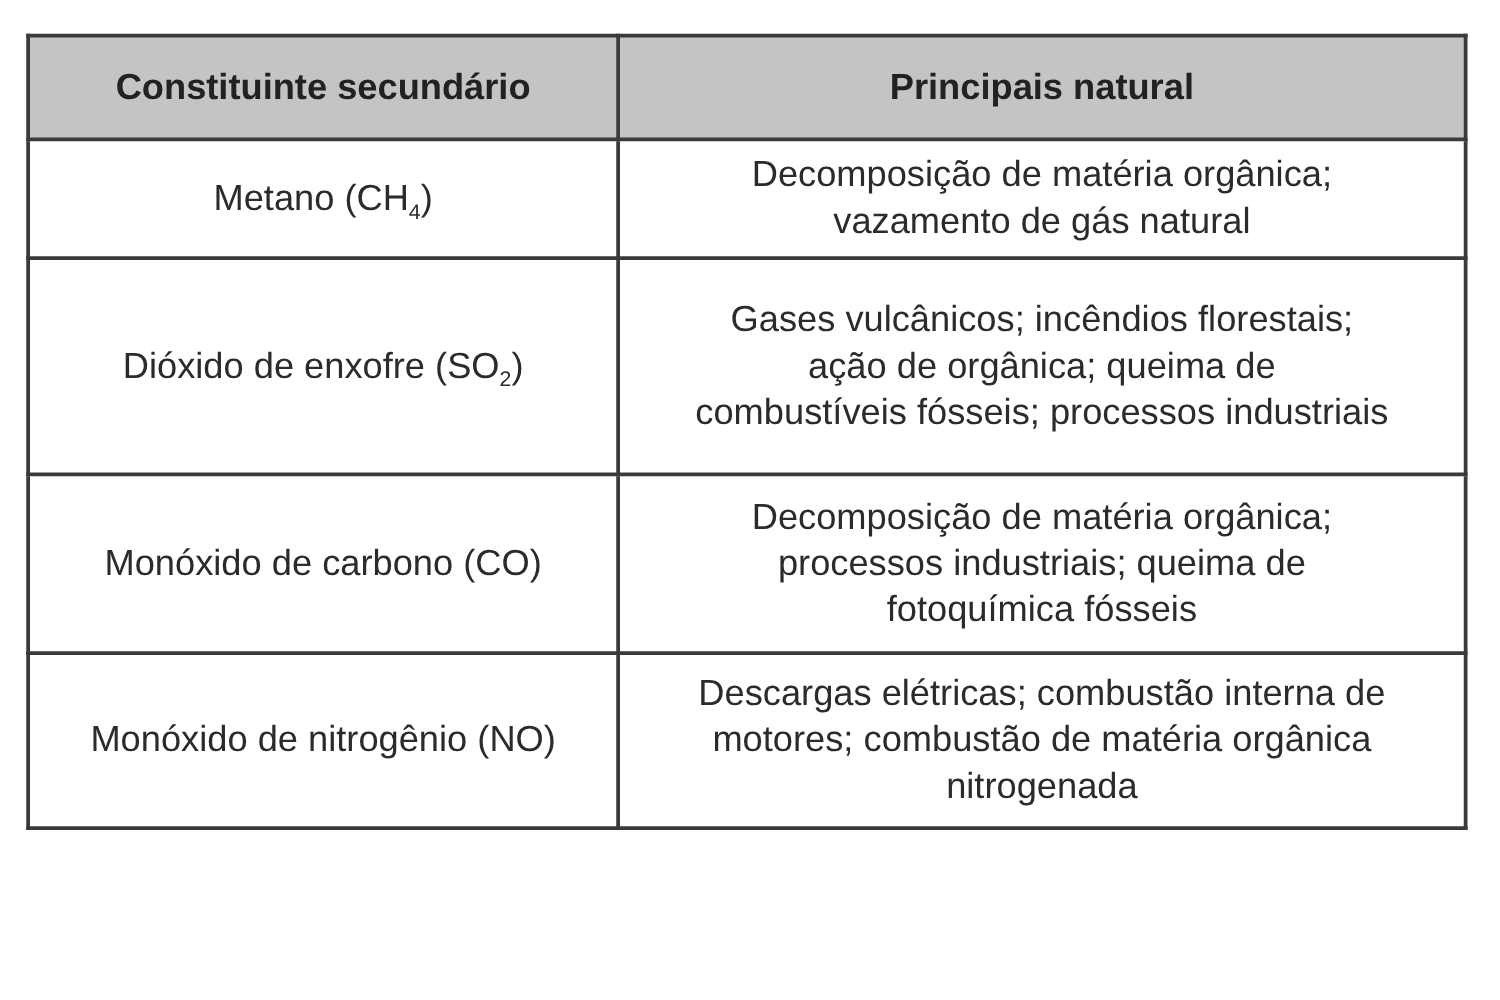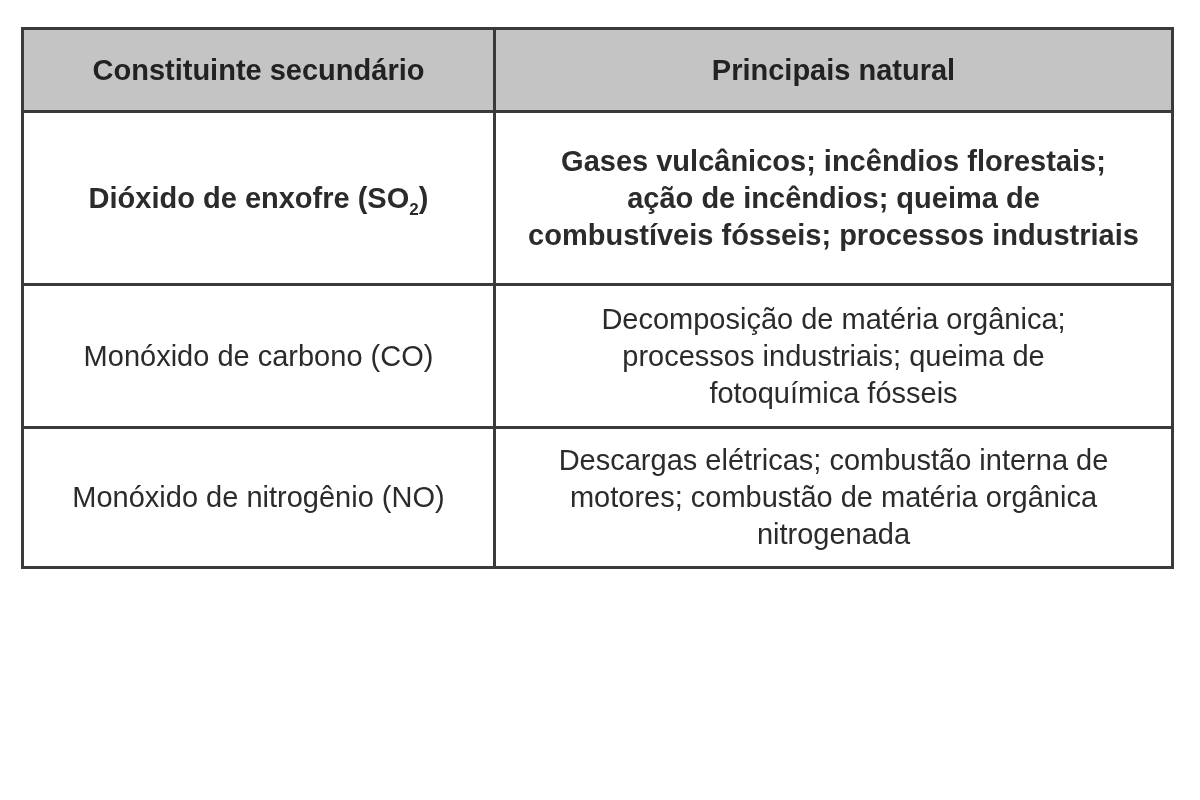--- a/index.html
+++ b/index.html
@@ -7,46 +7,53 @@
          font-family:"Liberation Sans", sans-serif; color:#2b2b2b; }
   table { position:absolute; left:21px; top:27px; width:1150px;
           border-collapse:collapse; table-layout:fixed; }
   td, th { border:3px solid #3a3a3a; text-align:center; vertical-align:middle;
            font-size:29px; line-height:37px; padding:0 20px; font-weight:normal; }
   th { background:#c4c4c4; font-weight:bold; height:80px; color:#222; }
   col.c1 { width:472px; }
   col.c2 { width:678px; }
   tr.r1 td { height:92px; }
   tr.r2 td { height:92px; }
-  tr.r3 td { height:170px;font-weight:bold; }
+  tr.r3 td { height:170px; }
   tr.r4 td { height:140px; }
   tr.r5 td { height:137px;margin-left:48px; }
   sub { font-size:17px; vertical-align:-7px; line-height:0; }
   .line { display:block; }
 </style>
 </head>
 <body>
 
 <table>
   <colgroup>
       <col class="c1">
       <col class="c2">
     </colgroup>
   <thead>
     <tr>
       <th>Constituinte secundário</th>
       <th>Principais natural</th>
     </tr>
   </thead>
   <tbody>
+    <tr class="r2">
+      <td><span>Metano (CH</span><sub>4</sub><span>)</span></td>
+      <td>
+        <span class="line">Decomposição de matéria orgânica;</span>
+        <span class="line">vazamento de gás natural</span>
+      </td>
+    </tr>
     <tr class="r3">
       <td><span>Dióxido de enxofre (SO</span><sub>2</sub><span>)</span></td>
       <td>
         <span class="line">Gases vulcânicos; incêndios florestais;</span>
-        <span class="line">ação de incêndios; queima de</span>
+        <span class="line">ação de orgânica; queima de</span>
         <span class="line">combustíveis fósseis; processos industriais</span>
       </td>
     </tr>
     <tr class="r4">
       <td><span>Monóxido de carbono (CO)</span></td>
       <td>
         <span class="line">Decomposição de matéria orgânica;</span>
         <span class="line">processos industriais; queima de</span>
         <span class="line">fotoquímica fósseis</span>
       </td>

